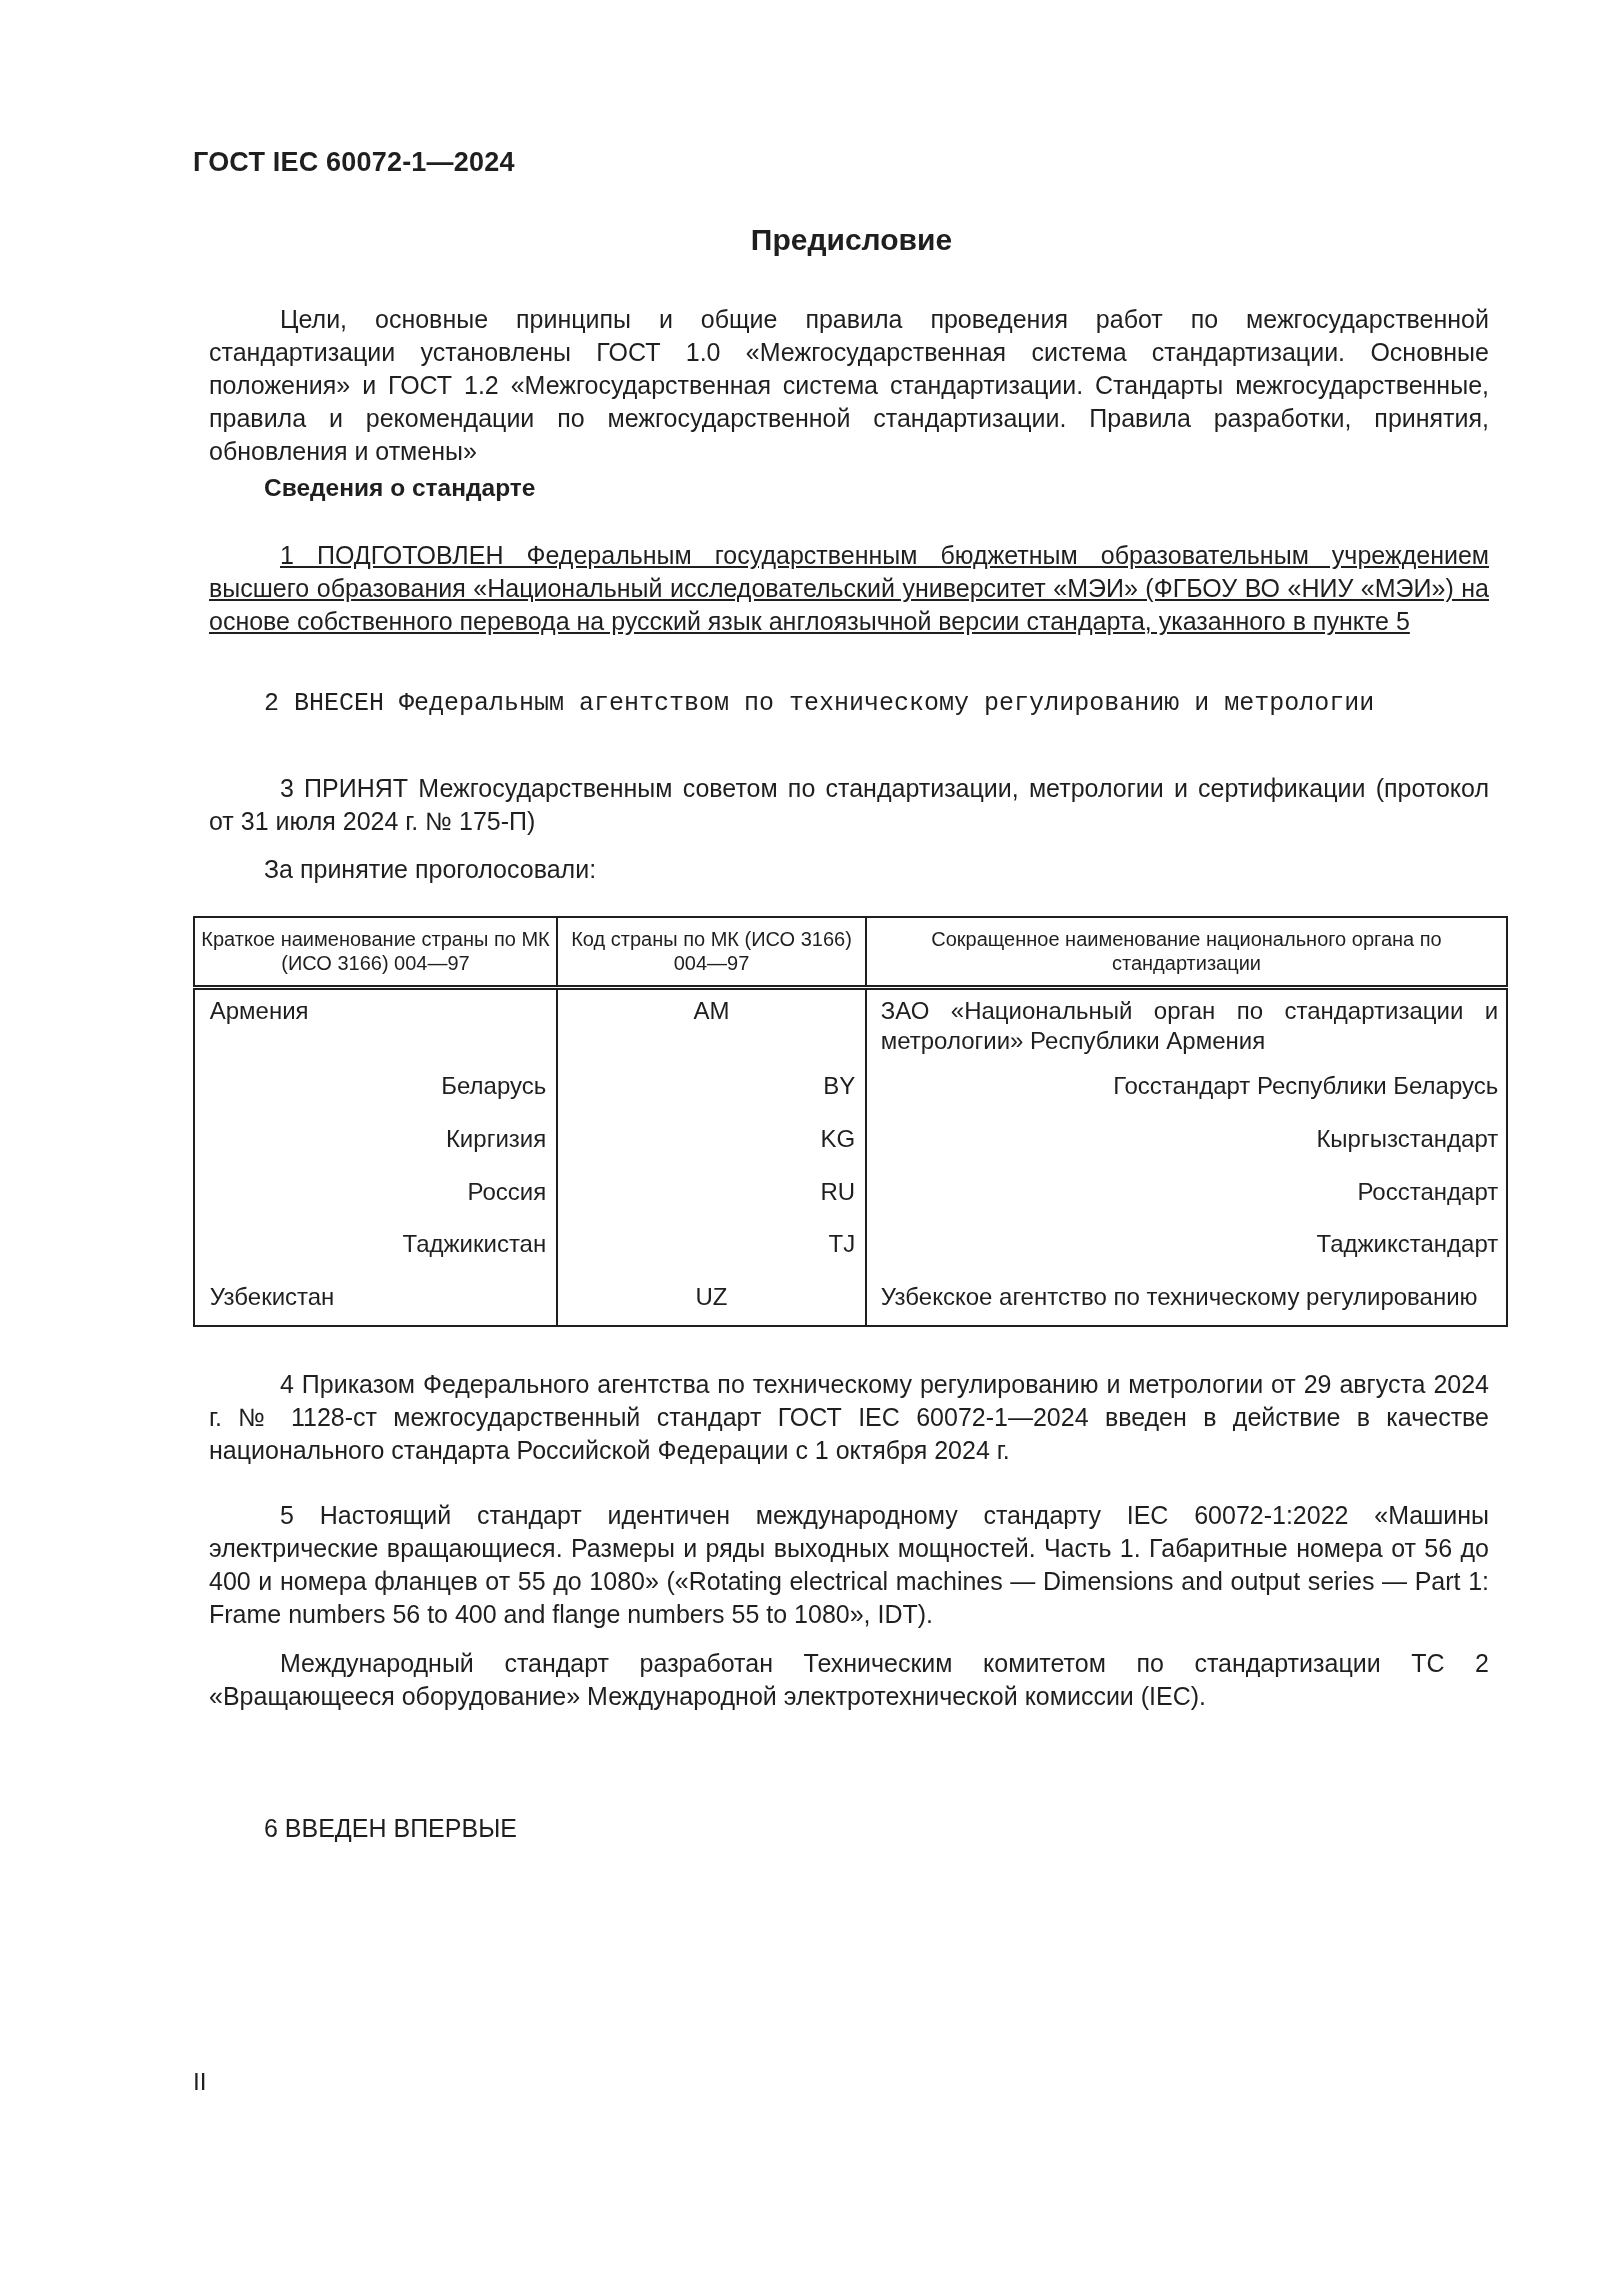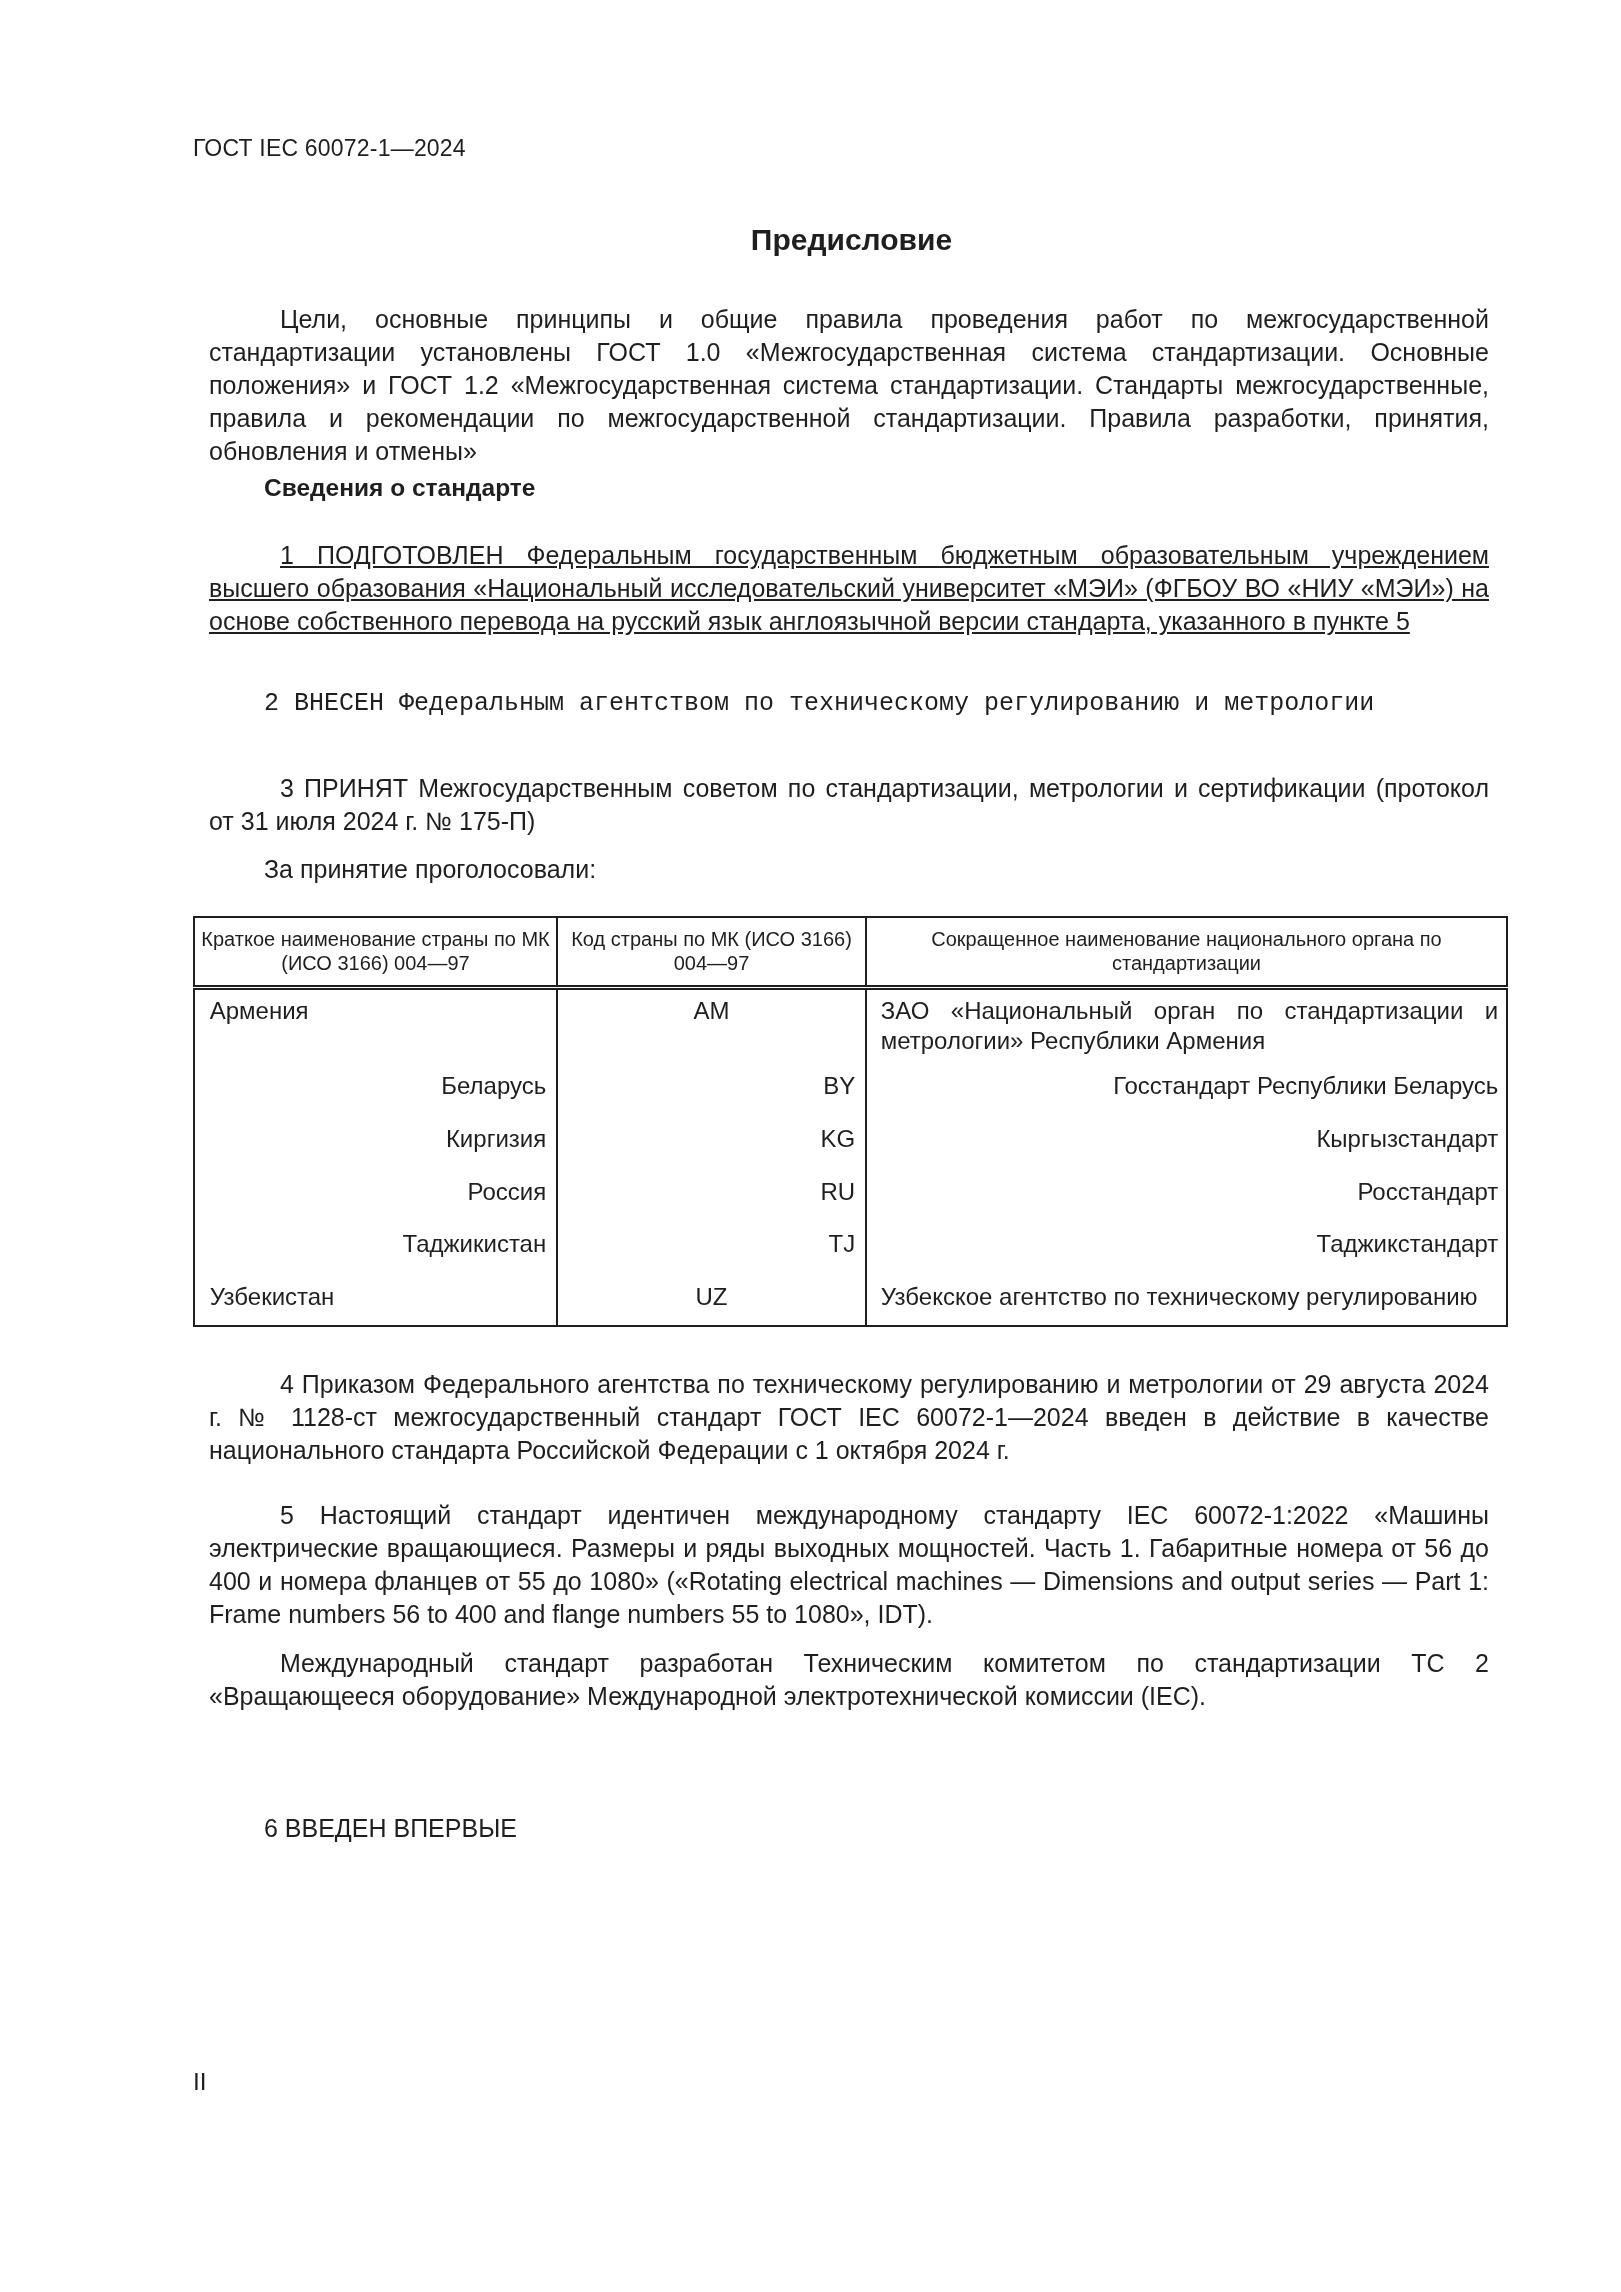--- a/index.html
+++ b/index.html
@@ -1,19 +1,19 @@
 <!DOCTYPE html>
 <html><head>
 <meta charset="utf-8">
 <style>
   html, body { margin: 0; padding: 0; background: #ffffff; }
   body { width: 1621px; height: 2293px; position: relative; overflow: hidden;
          font-family: "Liberation Sans", "DejaVu Sans", sans-serif; color: #1f1f1f; }
   .abs { position: absolute; }
-  .doc-code { left: 193px; top: 135px; font-size: 23px; font-weight: normal; letter-spacing: 0.2px; }
+  .doc-code { left: 193px; top: 147px; font-size: 27px; font-weight: bold; letter-spacing: 0.2px; }
   .title { left: 0; width: 1621px; top: 223px; text-align: center; font-size: 30px; font-weight: bold;
            padding-left: 82px; box-sizing: border-box; }
   .text-block { left: 193px; width: 1312px; font-size: 25px; line-height: 33px; text-align: justify; }
   .text-block p { margin: 16px; text-indent: 71px; }
   .sub { left: 264px; font-size: 24.5px; font-weight: bold; }
   .single { left: 264px; font-size: 25px; white-space: nowrap; }
 
   
   .vote-table { left: 193px; top: 916px; width: 1312px; border-collapse: collapse; table-layout: fixed;
                 font-size: 24px; position: absolute; }

